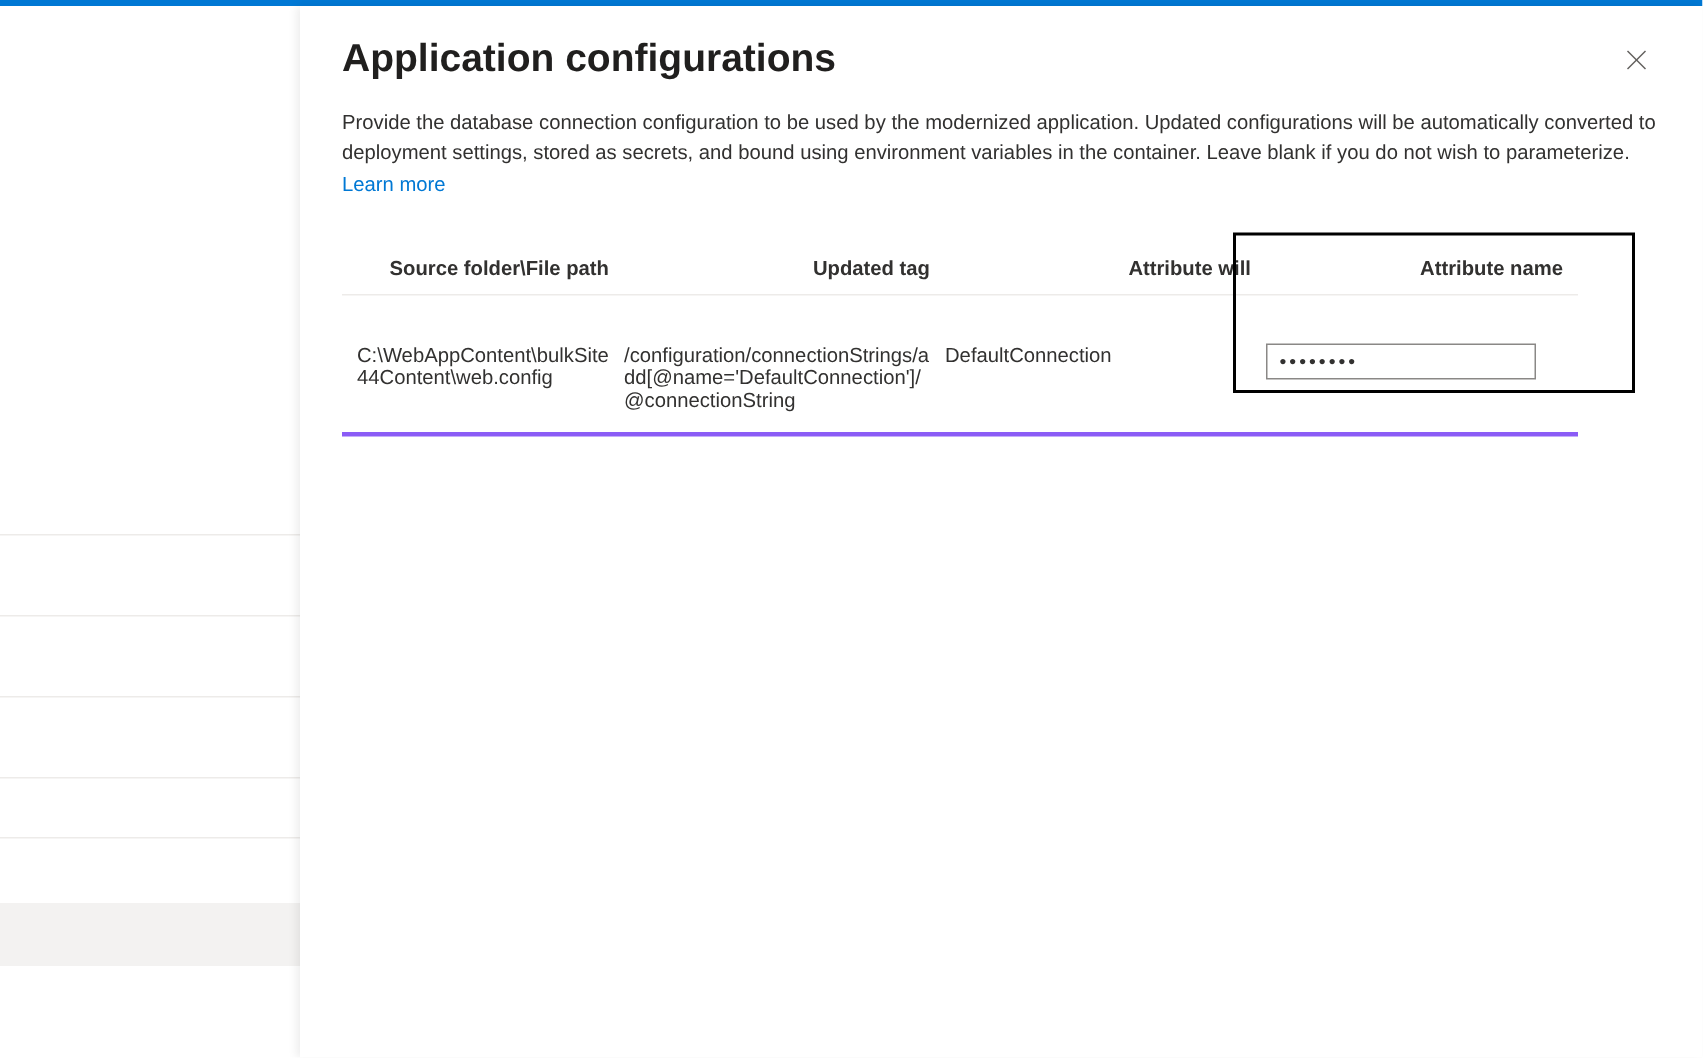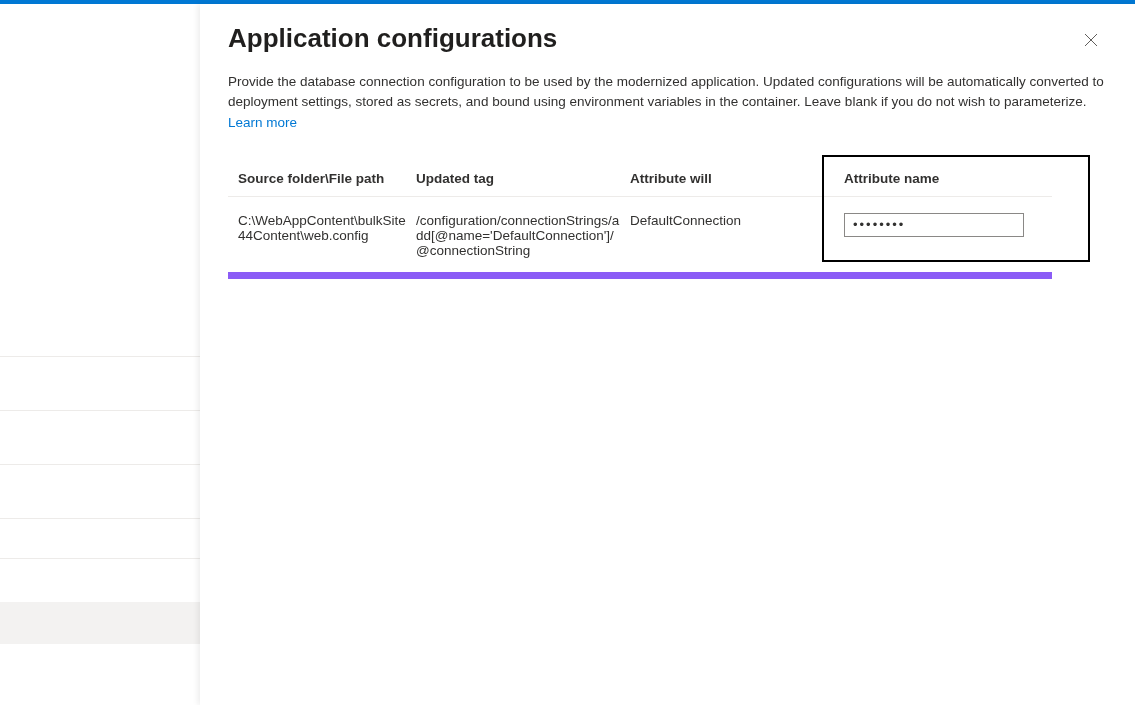--- a/index.html
+++ b/index.html
@@ -127,34 +127,34 @@
     .config-table {
       margin-top: 28px;
       width: 824px;
       position: relative;
     }
     .config-table table {
       width: 100%;
       border-collapse: collapse;
     }
     .config-table th {
-      text-align: left;
+      text-align: right;
       font-weight: 600;
       font-size: 13.5px;
       color: #323130;
       padding: 10px 10px 10px 0;
       border-bottom: 1px solid #edebe9;
       vertical-align: top;
     }
     .config-table td {
       text-align: left;
       font-size: 13.5px;
       color: #323130;
-      padding: 16px 10px 14px 0;
-      border-bottom: 7px solid #8b5cf6;
+      padding: 32px 10px 14px 0;
+      border-bottom: 3px solid #8b5cf6;
       vertical-align: top;
       word-break: break-word;
     }
     .config-table th:nth-child(1), .config-table td:nth-child(1) { width: 188px; padding-left: 10px;}
     .config-table th:nth-child(2), .config-table td:nth-child(2) { width: 214px; }
     .config-table th:nth-child(3), .config-table td:nth-child(3) { width: 214px; }
     .config-table th:nth-child(4), .config-table td:nth-child(4) { width: 208px; }
     .attr-value-input {
       width: 180px;
       height: 24px;

